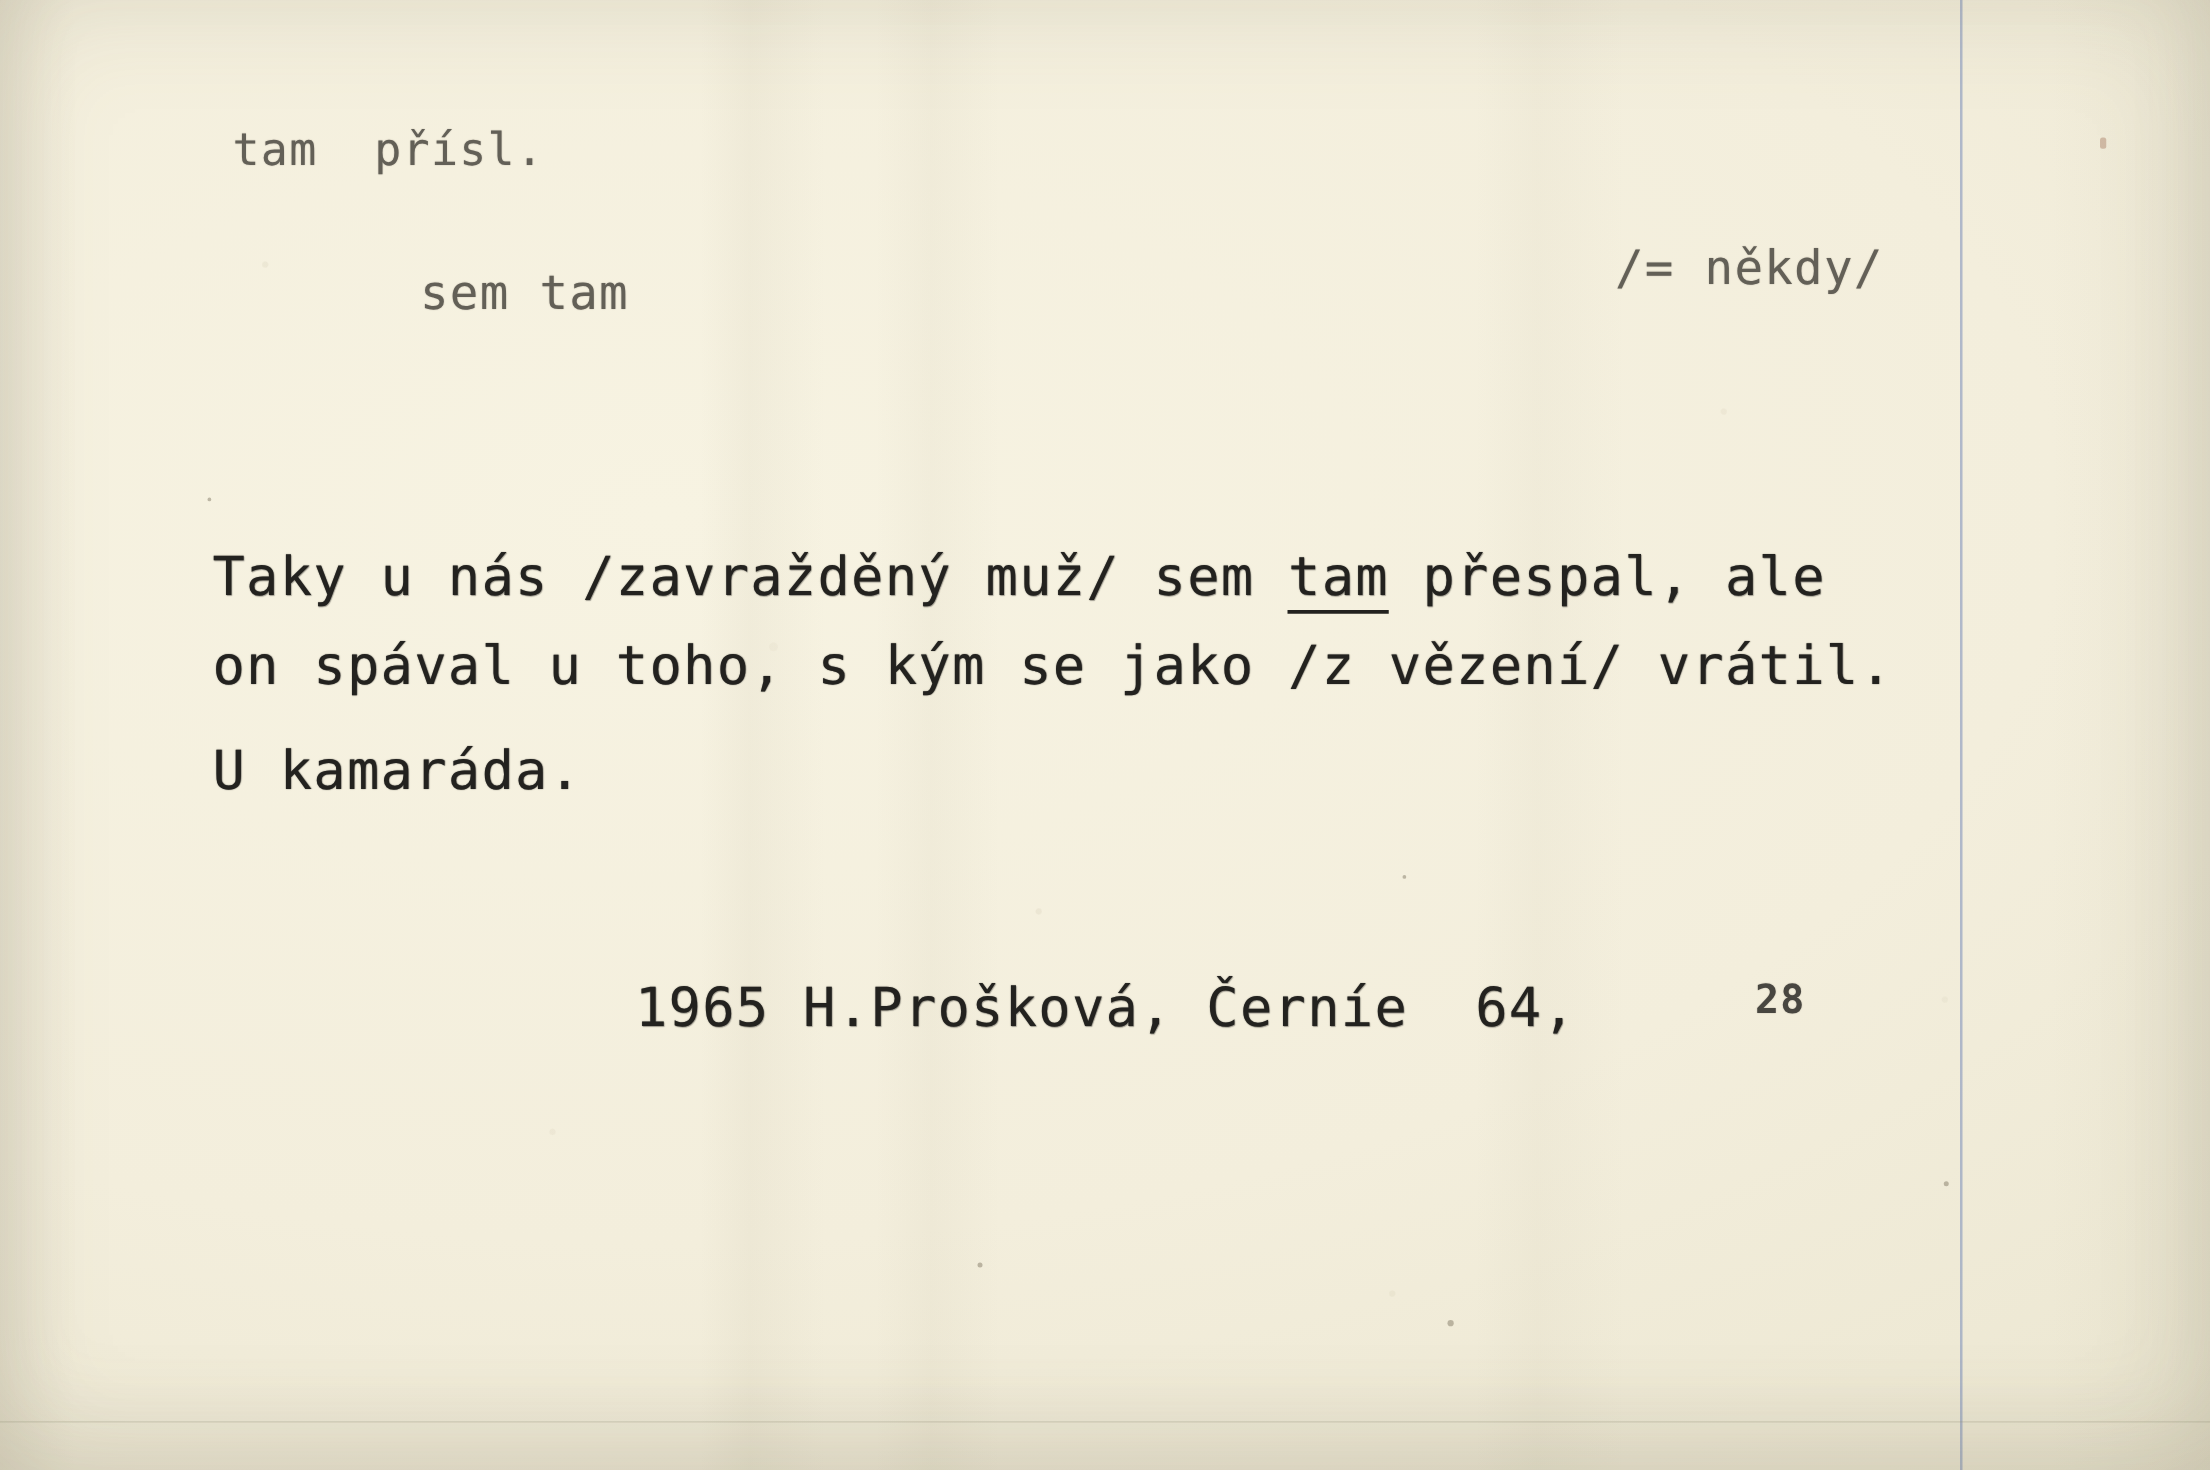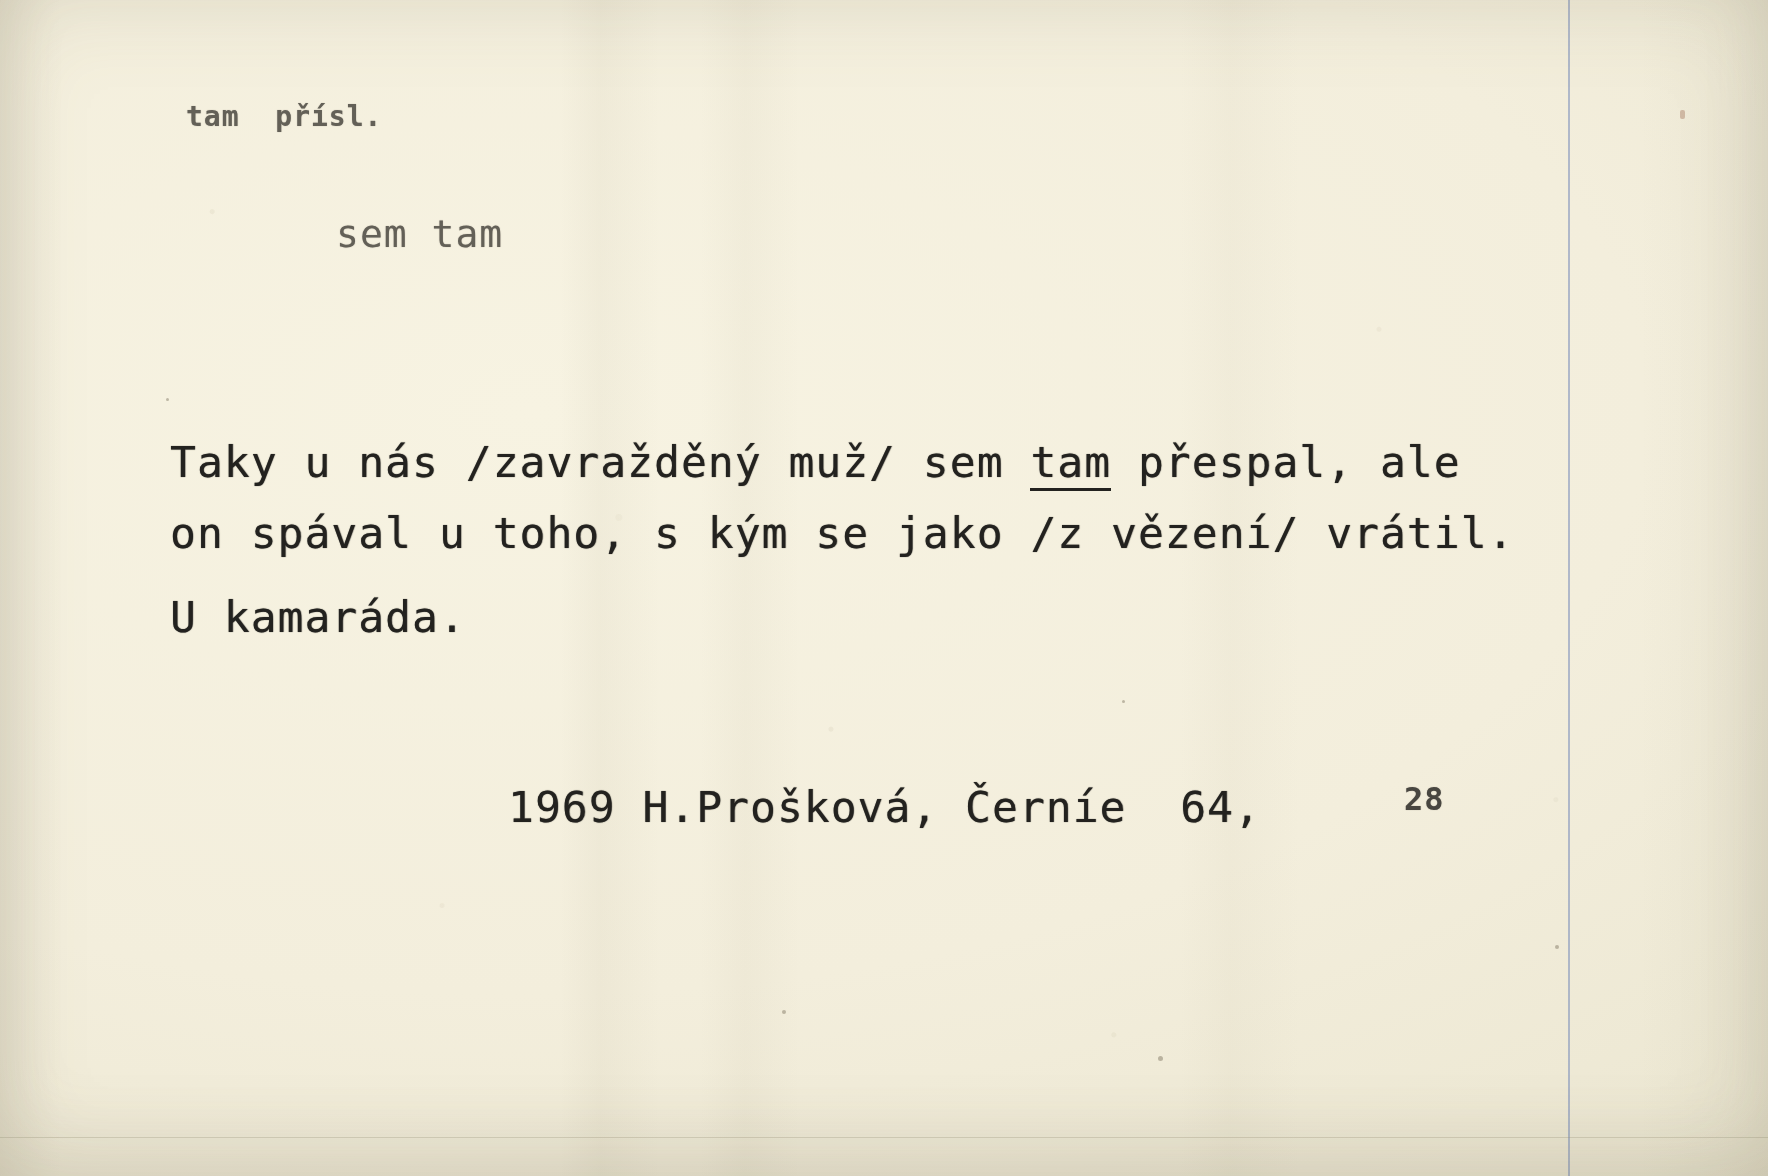--- a/index.html
+++ b/index.html
@@ -108,21 +108,21 @@
   }
   
   .heavy {
     color: #23221f;
     font-weight: 400;
     text-shadow:
       0 0 1px rgba(35,34,31,.55),
       .6px .4px .8px rgba(40,38,34,.35);
   }
 
-  #headword   { left: 186px; top: 100px;  font-size: 28px; font-weight: bold; }
+  #headword   { left: 186px; top: 100px;  font-size: 36px; }
   #subentry   { left: 336px; top: 192px;  font-size: 38px; margin-top: 20px; }
   #gloss      { left: 1292px; top: 192px; font-size: 38px; }
 
   #quote-l1   { left: 170px; top: 437px;  font-size: 43px; }
   #quote-l2   { left: 170px; top: 508px;  font-size: 43px; }
   #quote-l3   { left: 170px; top: 580px;  font-size: 43px; margin-top: 12px; }
 
   #source     { left: 508px; top: 782px;  font-size: 43px; }
   #page-num   { left: 1404px; top: 780px; font-size: 32px; font-weight: 700; color:#3a3833; }
 
@@ -147,28 +147,29 @@
   <div id="grain"></div>
   <div id="bands"></div>
 
   <div id="rule-vertical"></div>
   <div id="rule-bottom"></div>
 
   <div class="tw light" id="headword">tam  přísl.</div>
 
   <div class="tw light" id="subentry">sem tam</div>
 
+  <div class="tw light" id="gloss">/= někdy/</div>
 
   <div class="tw heavy" id="quote-l1"><span>Taky u nás /zavražděný muž/ sem </span><span class="underlined">tam</span><span> přespal, ale</span></div>
 
   <div class="tw heavy" id="quote-l2">on spával u toho, s kým se jako /z vězení/ vrátil.</div>
 
   <div class="tw heavy" id="quote-l3">U kamaráda.</div>
 
-  <div class="tw heavy" id="source">1969 H.Prošková, Černíe  64,</div>
+  <div class="tw heavy" id="source">1965 H.Prošková, Černíe  64,</div>
 
   <div class="tw light" id="page-num">28</div>
 
   <div class="speck" style="left:1158px; top:1056px; width:5px; height:5px;"></div>
   <div class="speck" style="left:1555px; top:945px; width:4px; height:4px;"></div>
   <div class="speck" style="left:782px; top:1010px; width:4px; height:4px;"></div>
   <div class="speck" style="left:166px; top:398px; width:3px; height:3px;"></div>
   <div class="speck" style="left:1122px; top:700px; width:3px; height:3px;"></div>
   <div class="speck" style="left:1680px; top:110px; width:5px; height:9px; background:rgba(150,95,70,.35); border-radius:2px;"></div>
 

